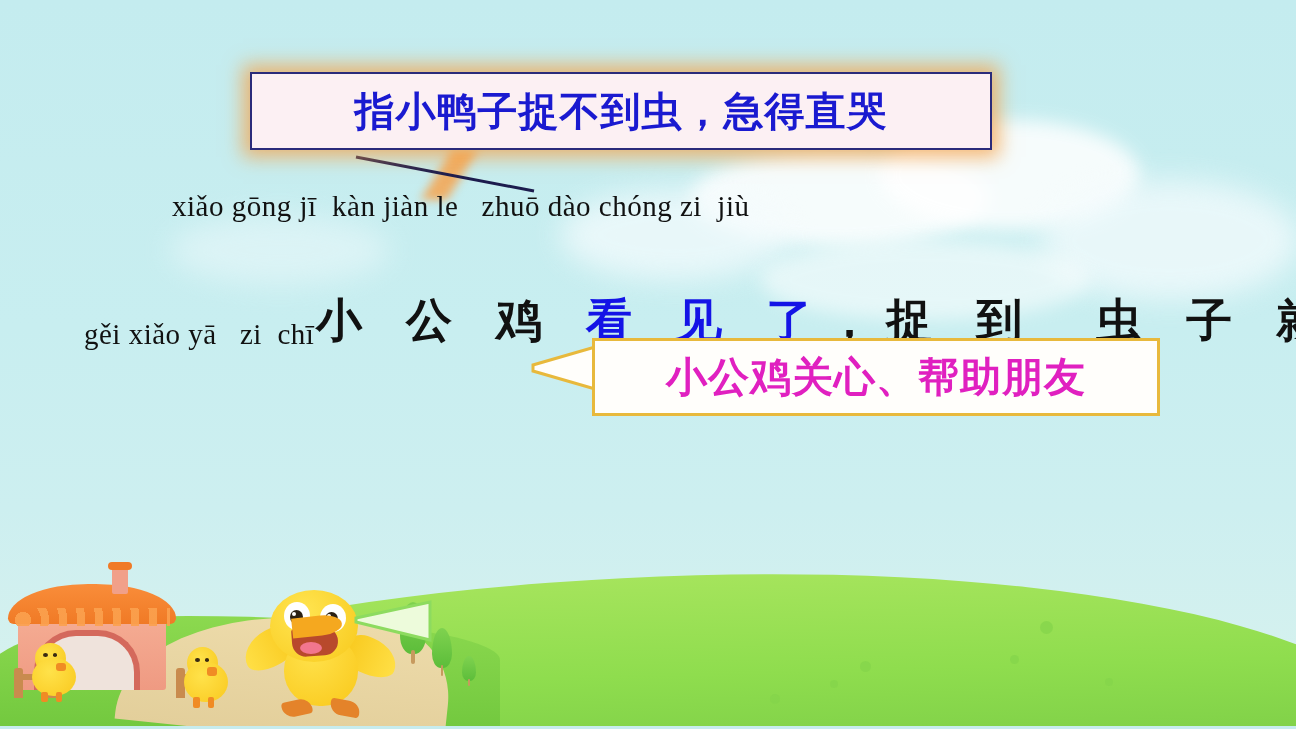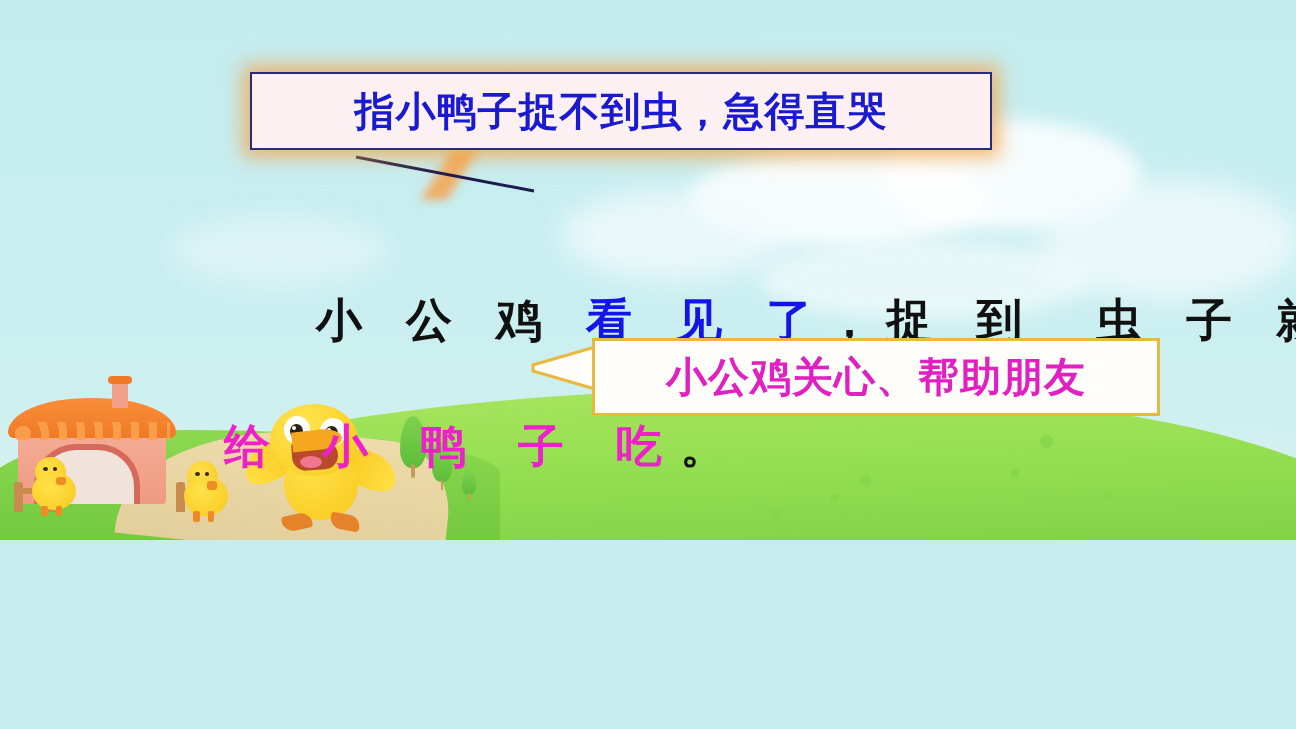--- a/index.html
+++ b/index.html
@@ -1,21 +1,21 @@
 <!DOCTYPE html>
 <html><head>
 <meta charset="utf-8">
 <style>
   html,body{margin:0;padding:0;}
   body{
     width:1296px;height:729px;overflow:hidden;
     font-family:"Liberation Serif",serif;
     background:#c7ecee;
   }
-  #slide{position:relative;width:1296px;height:540px;overflow:hidden;background:#c7ecee;}
+  #slide{position:relative;width:1296px;height:726px;overflow:hidden;background:#c7ecee;}
 
   
   .sky{position:absolute;inset:0;background:linear-gradient(180deg,#c4ecef 0%,#c8eef0 45%,#cdeff0 70%,#d8f2ee 100%);}
   .cloud{position:absolute;border-radius:50%;background:#ffffff;filter:blur(9px);opacity:.85;}
   .cloud2{position:absolute;border-radius:50%;background:#f4fbfd;filter:blur(14px);opacity:.75;}
 
   
   .hill-far{position:absolute;left:-40px;bottom:0;width:1400px;height:150px;
     background:#7fd653;border-radius:58% 42% 0 0 / 100% 100% 0 0;transform:translateY(46px) rotate(-1.2deg);}
   .hill-main{position:absolute;left:-60px;bottom:-30px;width:1460px;height:180px;
@@ -207,27 +207,26 @@
   <div class="leader1">
     <div class="glow"></div>
     <svg class="line" viewBox="0 0 184 40" preserveAspectRatio="none">
       <line x1="2" y1="3" x2="180" y2="37" stroke="#1c1c4e" stroke-width="3"></line>
     </svg>
   </div>
   <div class="callout1">
     <span class="txt">指小鸭子捉不到虫，急得直哭</span>
   </div>
 
+  <div class="pinyin" style="left:172px;top:190px;">xiǎo gōng jī  kàn jiàn le   zhuō dào chóng zi  jiù</div>
   <div class="hanzi" style="left:196px;top:236px;letter-spacing:14px;">
     <span class="hz-black">小 公 鸡 </span><span class="hz-blue">看 见 了</span><span class="hz-black">，捉 到  虫 子 就</span>
   </div>
 
-  <div class="hanzi" style="left:88px;top:362px;letter-spacing:18px;">
-    <span class="hz-magenta">给 小 鸭 子 吃</span><span class="hz-black">。</span>
-  </div>
+  <div class="pinyin" style="left:84px;top:318px;">gěi xiǎo yā   zi  chī</div>
 
   <svg class="tail2" viewBox="0 0 70 46">
     <polygon points="68,2 68,44 6,26 6,20" fill="#fffefb" stroke="#e8b93c" stroke-width="3"></polygon>
   </svg>
   <div class="callout2">
     <span class="txt">小公鸡关心、帮助朋友</span>
   </div>
 
 
   <svg class="tail3" viewBox="0 0 80 42">

